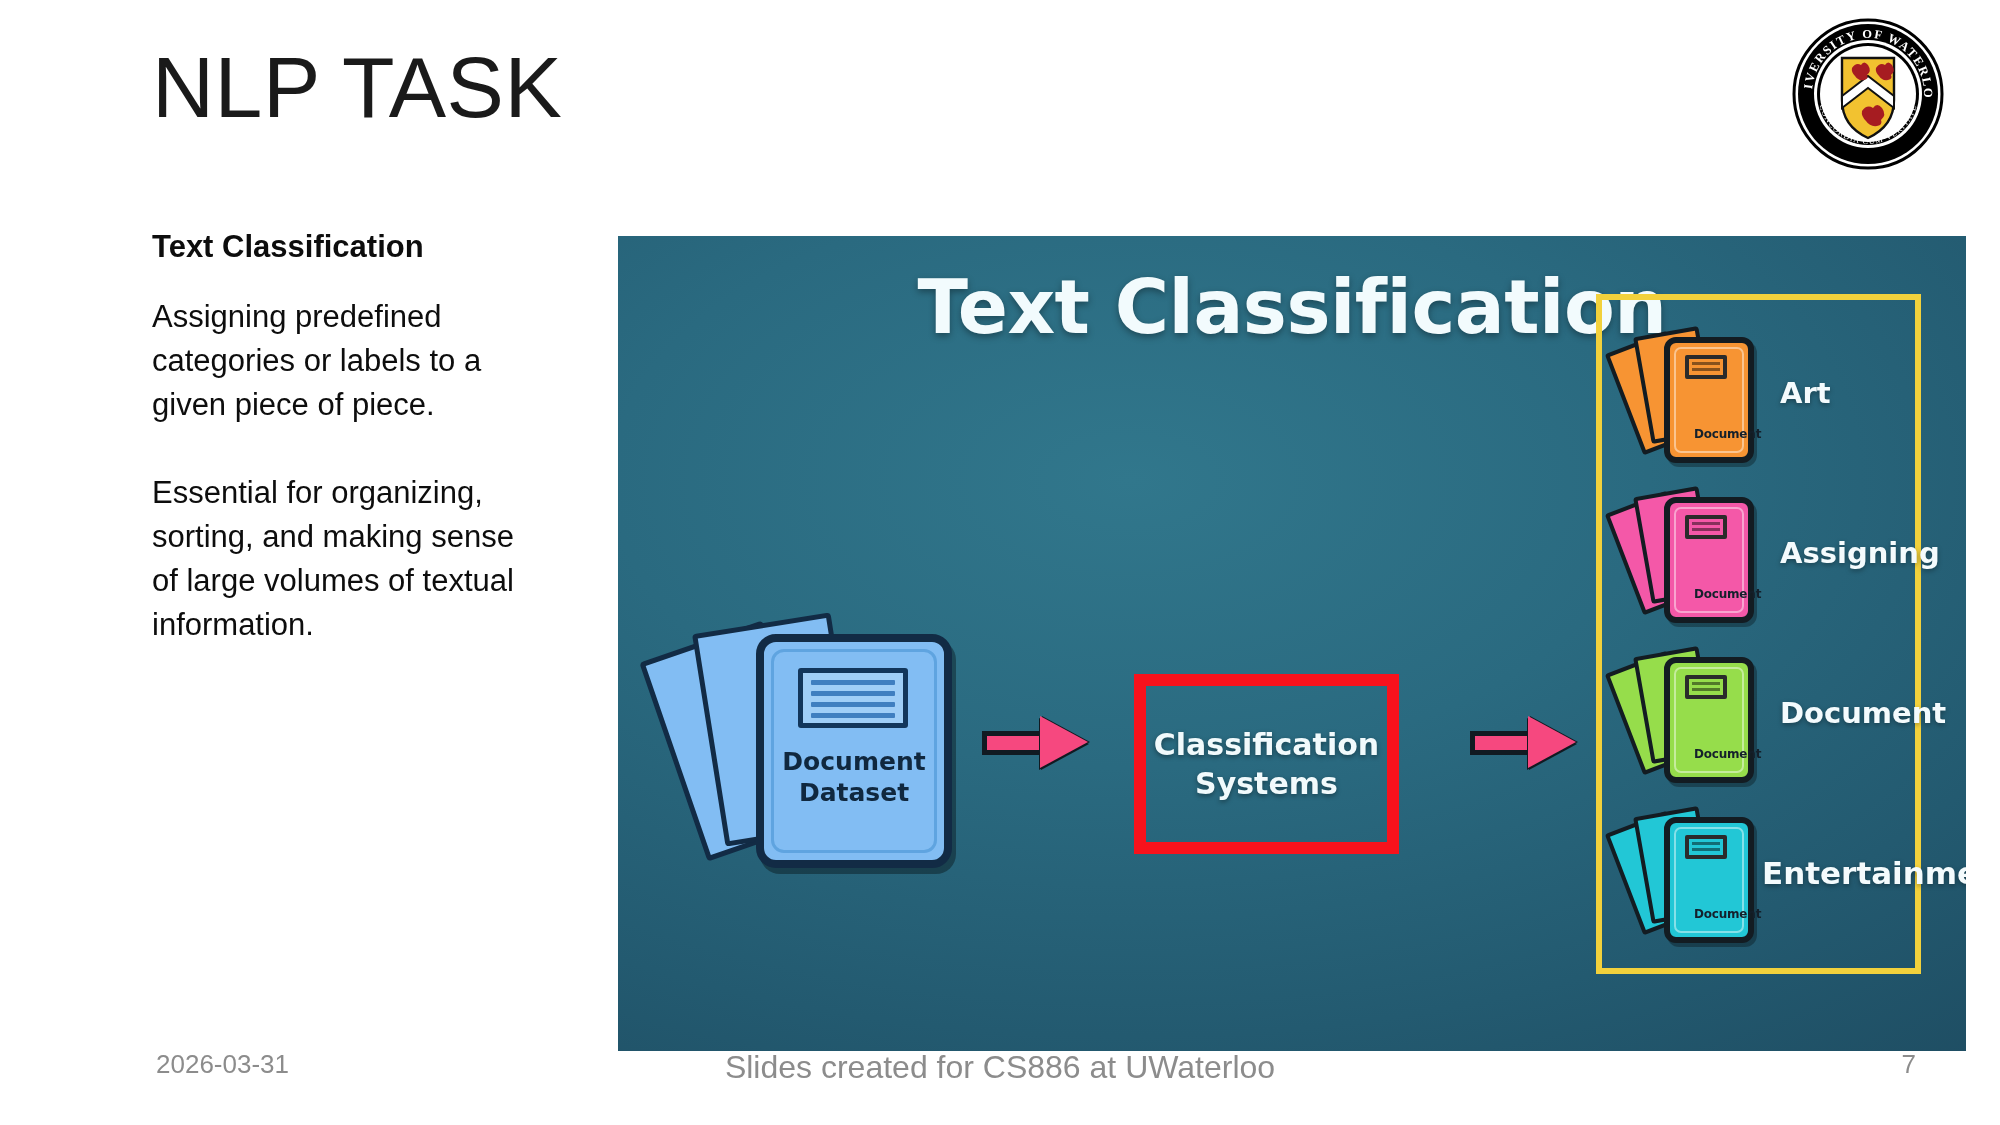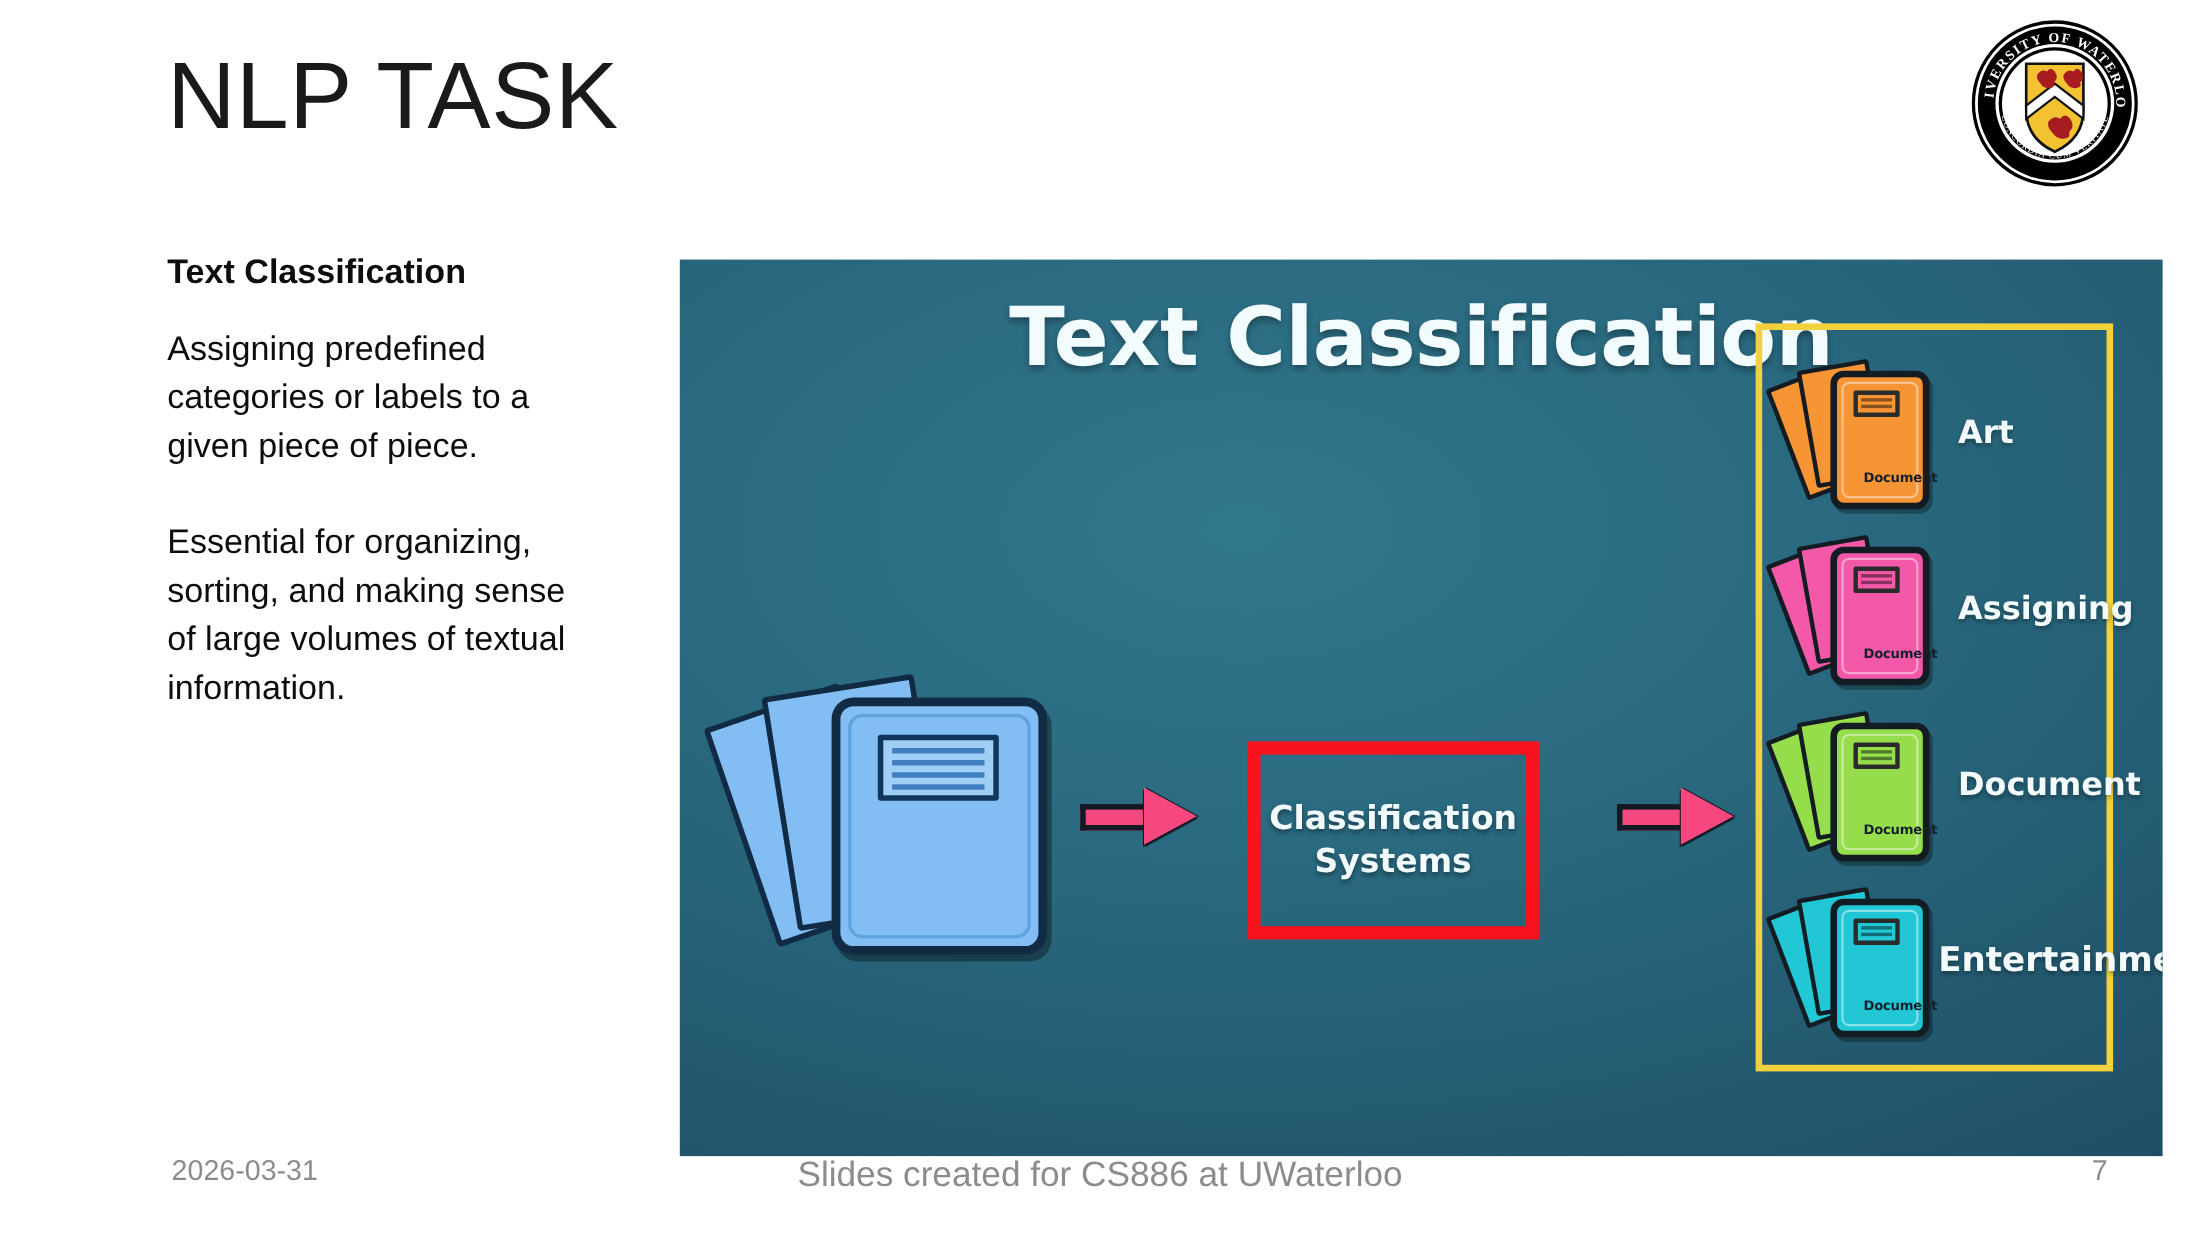--- a/index.html
+++ b/index.html
@@ -397,20 +397,21 @@
     <div class="sheet s1"></div>
     <div class="sheet s2"></div>
     <div class="dataset-card">
       <div class="inner-border"></div>
       <div class="doc-lines">
           <i></i>
           <i></i>
           <i></i>
           <i></i>
         </div>
+      <div class="dataset-label">Document Dataset</div>
     </div>
   </div>
 
   <div class="arrow a1">
     <div class="shaft"></div>
       <div class="head"></div>
   </div>
 
   <div class="clf-box">
     <div class="clf-text">Classification Systems</div>

